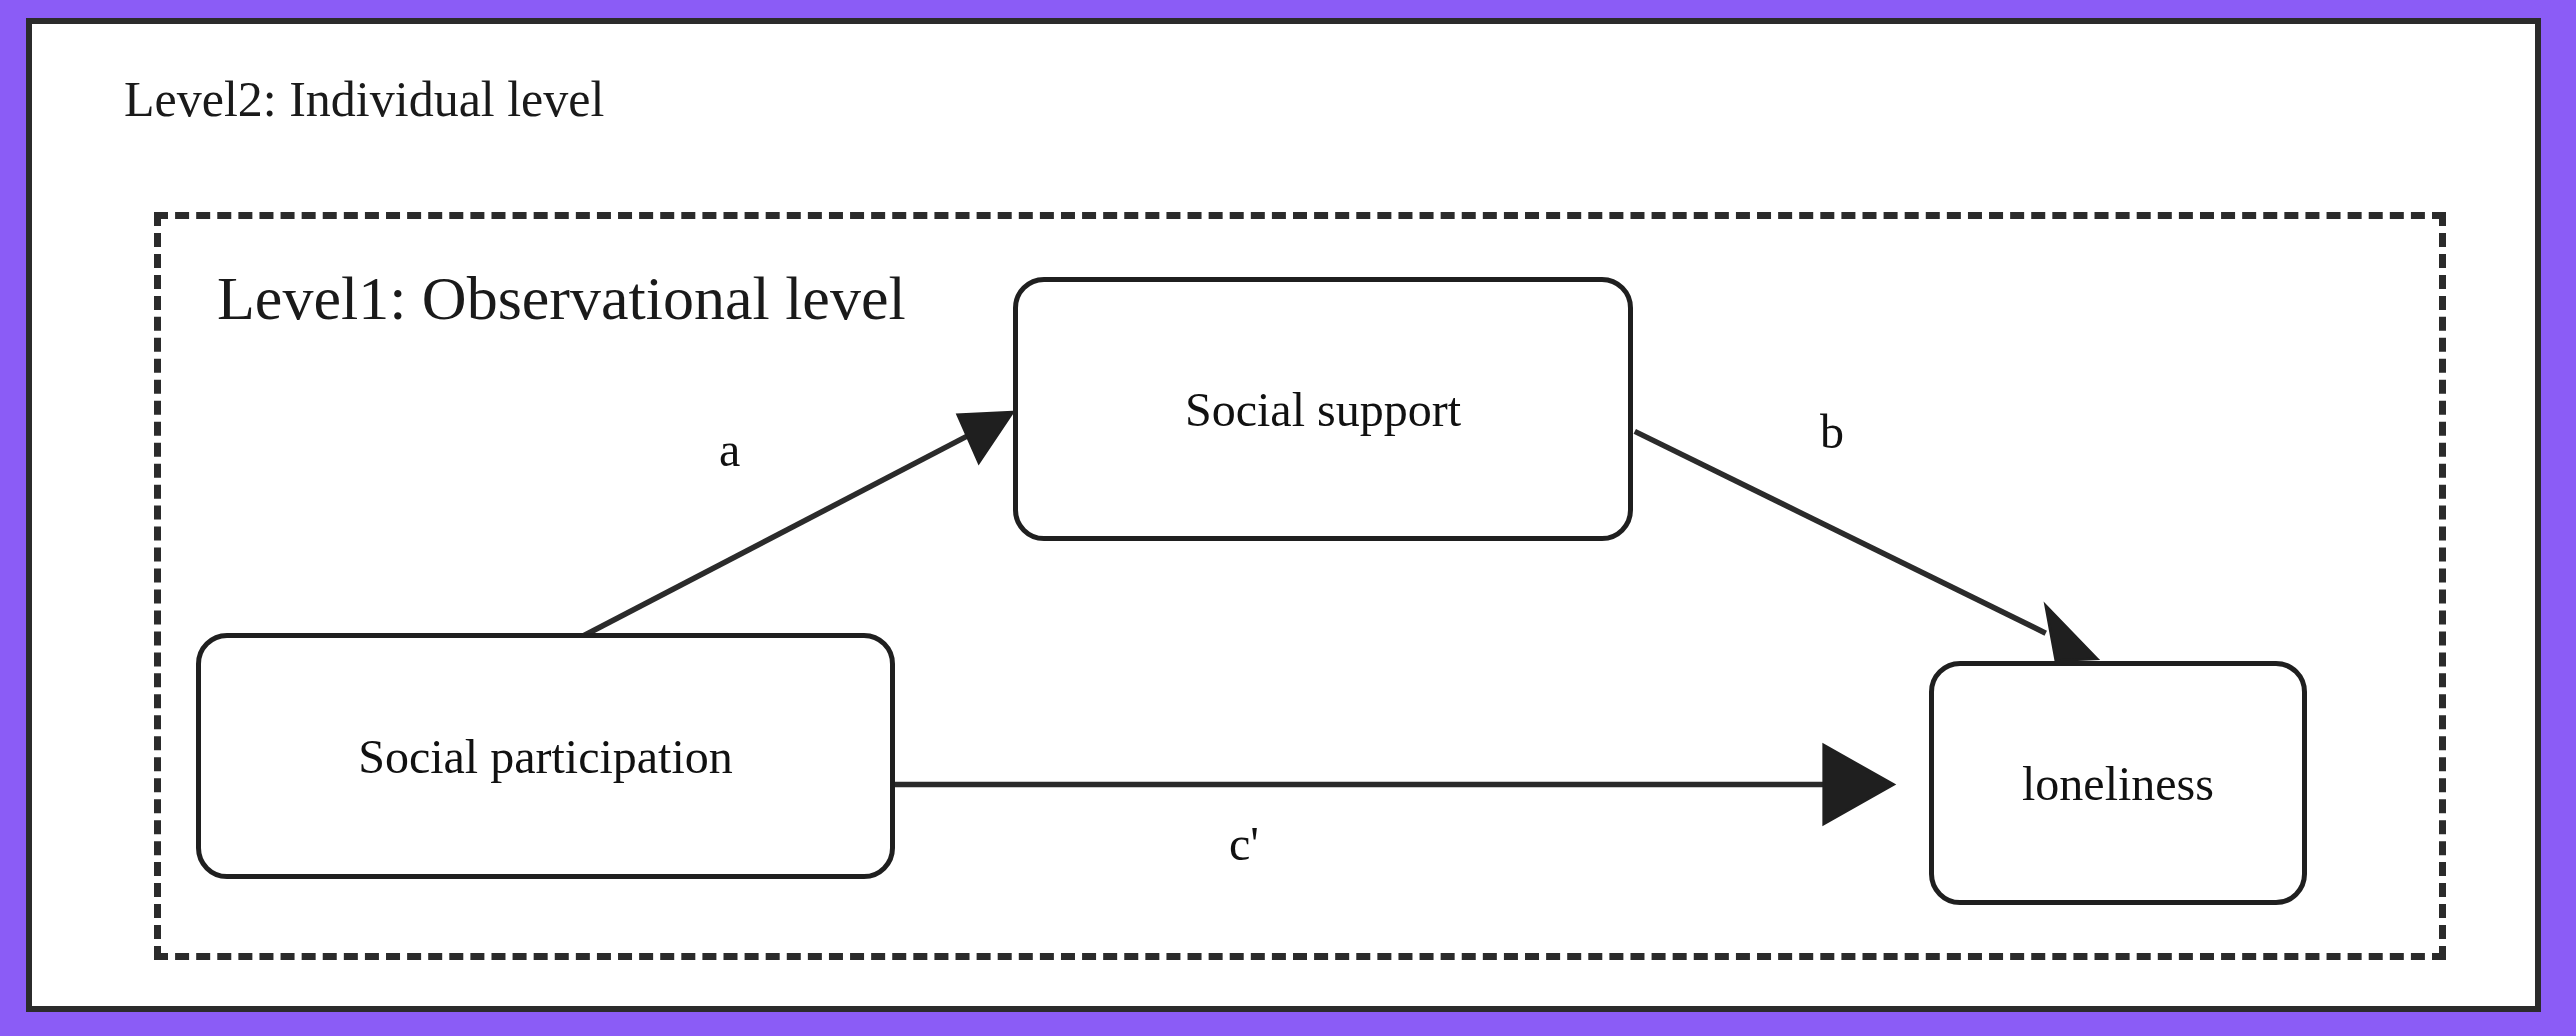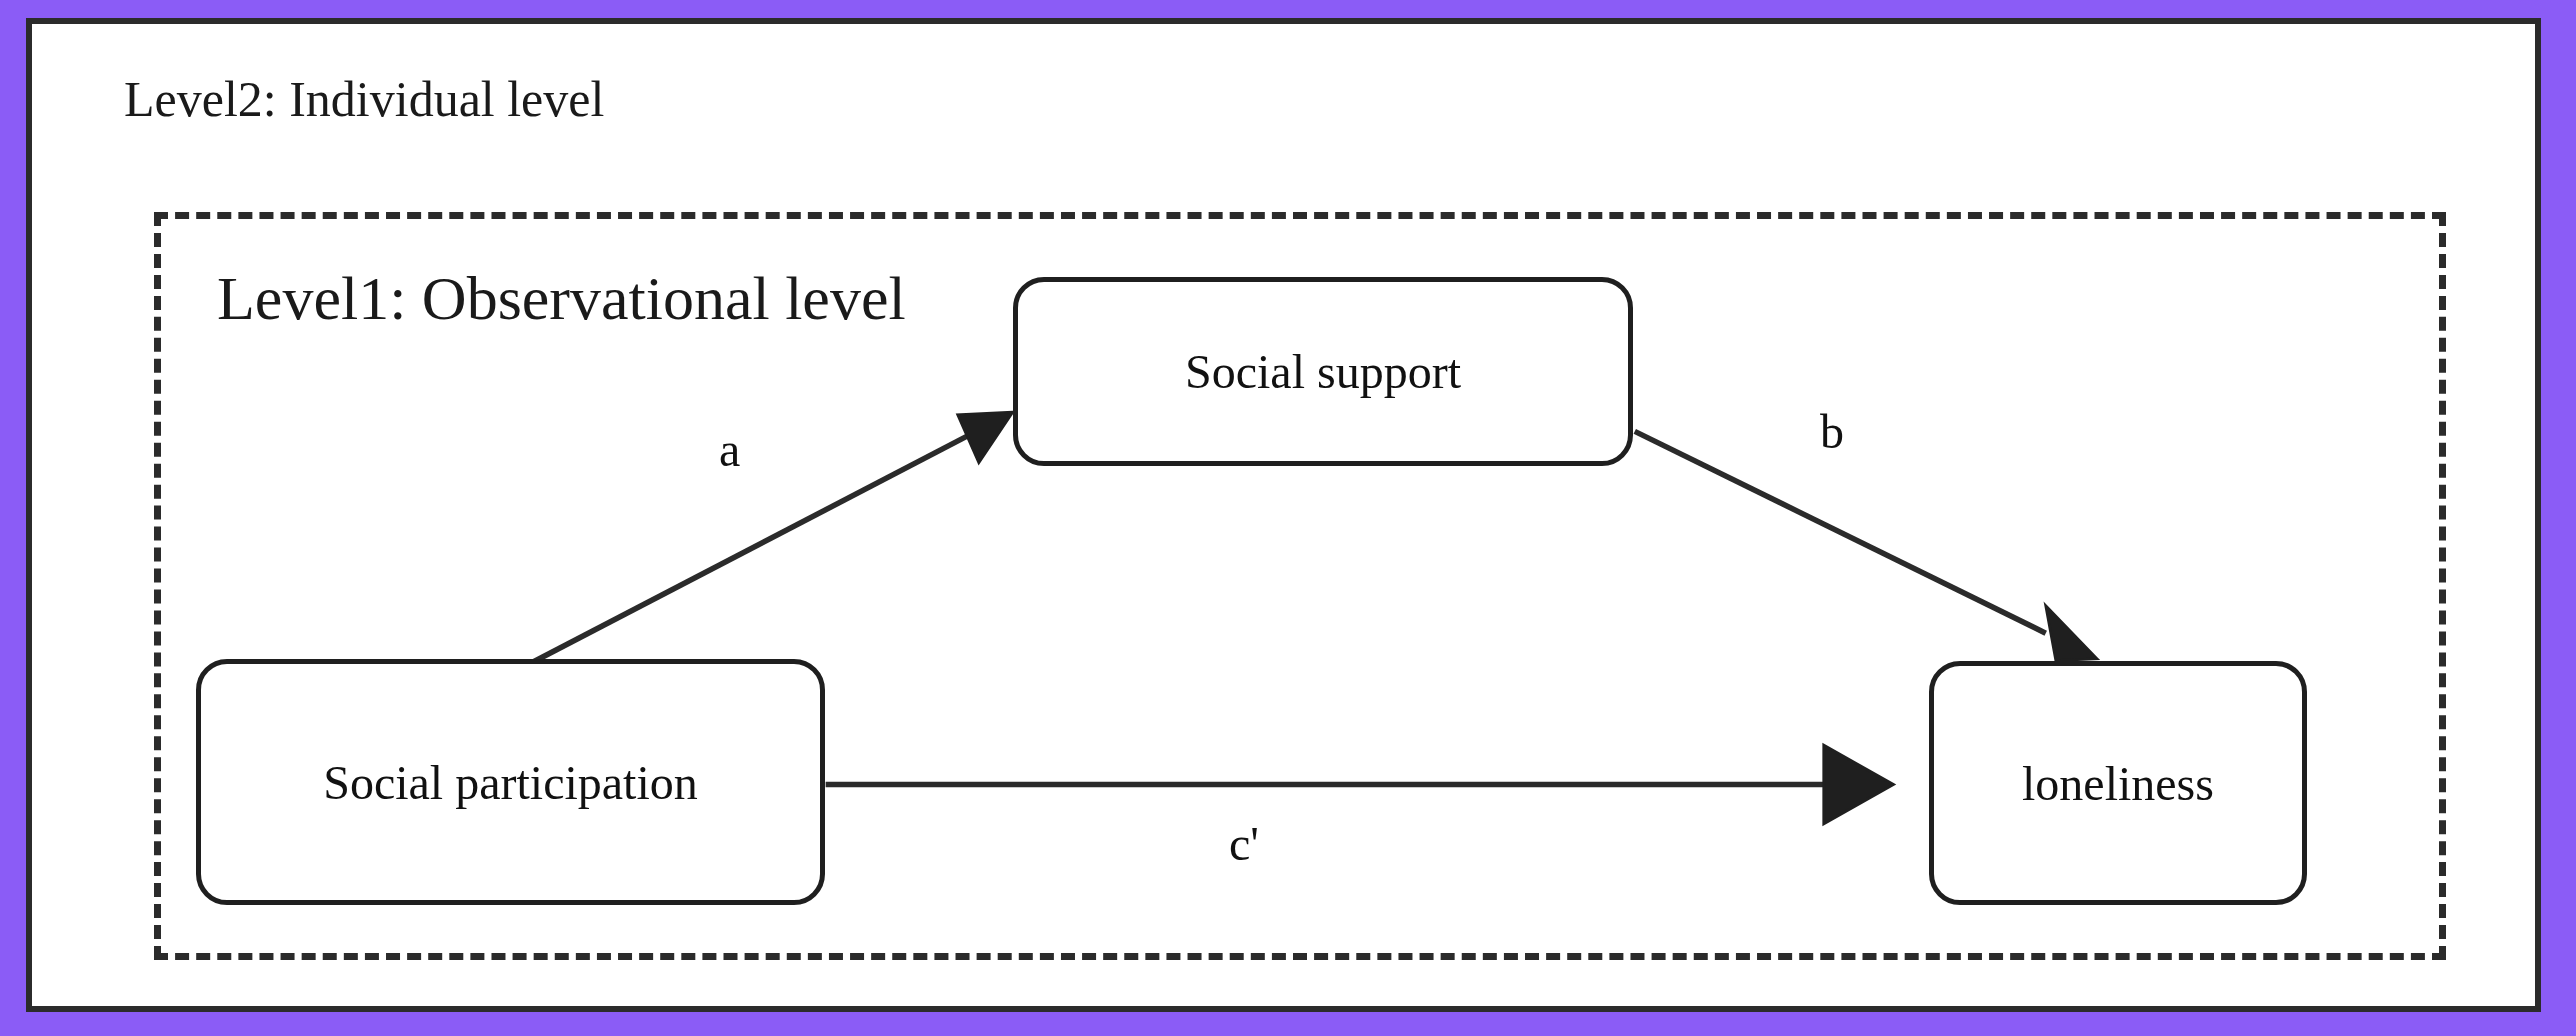--- a/index.html
+++ b/index.html
@@ -68,26 +68,26 @@
     align-items: center;
     justify-content: center;
     color: #111111;
     font-size: 48px;
     white-space: nowrap;
   }
   #node-social-support {
     left: 1013px;
     top: 277px;
     width: 620px;
-    height: 189px;
+    height: 264px;
   }
   #node-social-participation {
     left: 196px;
-    top: 659px;
-    width: 629px;
+    top: 633px;
+    width: 699px;
     height: 246px;
     text-align: right;
   }
   #node-loneliness {
     left: 1892px;
     top: 661px;
     width: 378px;
     height: 244px;
     margin-left: 37px;
   }

